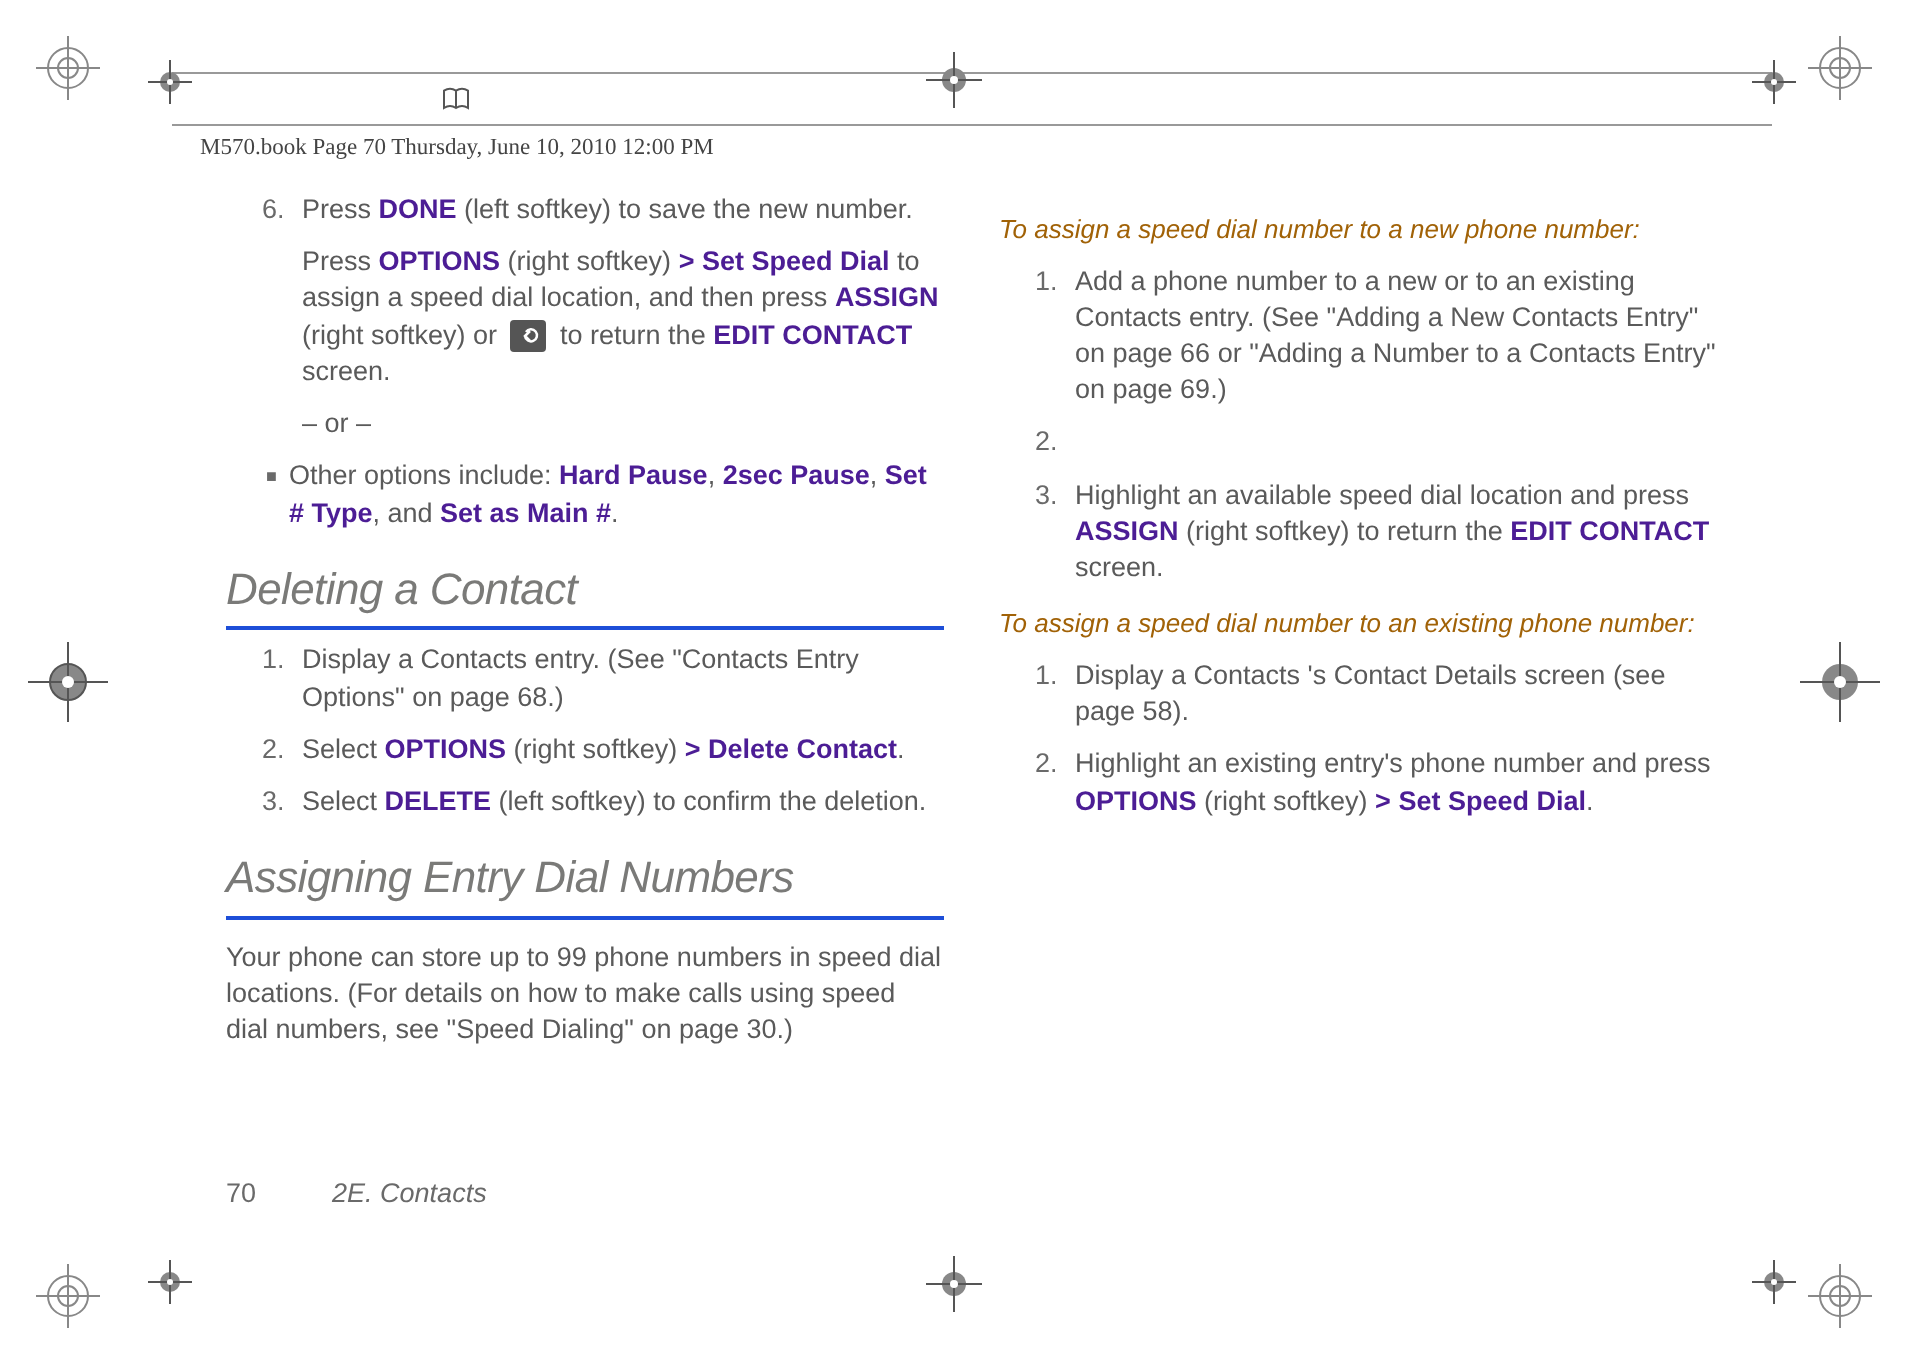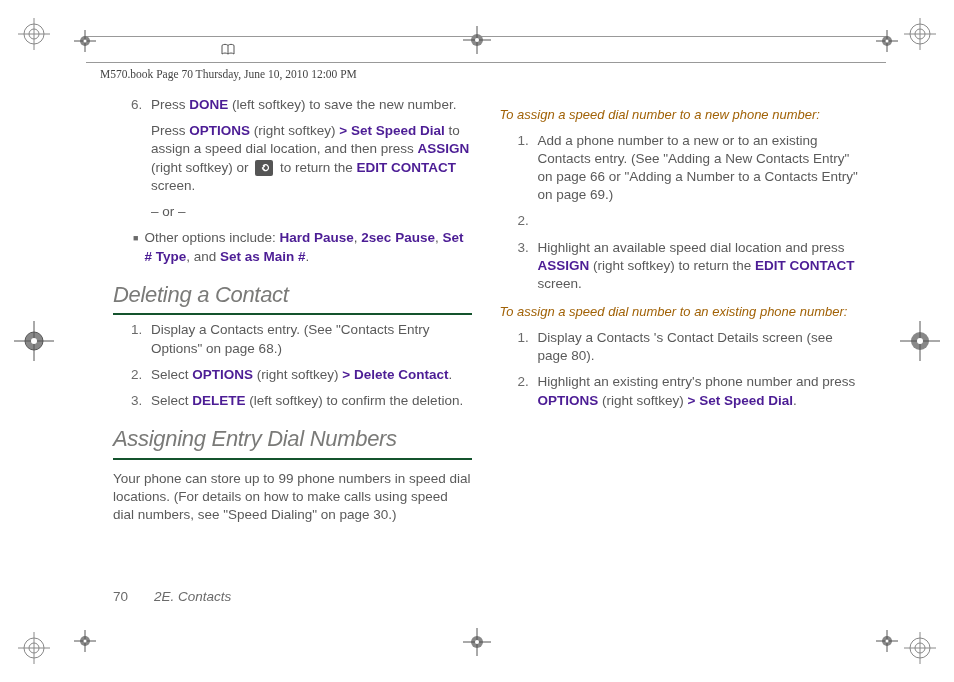--- a/index.html
+++ b/index.html
@@ -43,41 +43,41 @@
 .bullet-row .sq { font-size: 9px; line-height: 18px; padding-right: 6px; color: #6a6a6a; }
 .bullet-row .body { flex: 1; }
 
 h2.sect {
   font-family: Arial, Helvetica, sans-serif;
   font-weight: 400; font-style: italic;
   font-size: 22px; color: #7a7a78;
   letter-spacing: -0.3px;
   margin: 14px 0 6px;
   padding-bottom: 4px;
-  border-bottom: 2px solid #14532d;
+  border-bottom: 2px solid #1d4ed8;
 }
 p.lead, p.para { margin: 10px 0; color: #5a5a5a; }
 p.intro-italic { font-style: italic; color: #a16207; margin: 10px 0 8px; font-size: 13px; }
 
 strong { font-weight: bold; color: #4c1d95; }
 .gt { font-weight: bold; }
 
 
 .icon-box {
   display: inline-flex; align-items: center; justify-content: center;
   width: 18px; height: 16px; background: #555; color: #fff;
   border-radius: 2px; vertical-align: -2px; margin: 0 3px;
 }
 .icon-box svg { width: 12px; height: 12px; }
 
 .footer {
   position: absolute; left: 113px; bottom: 78px;
   font-size: 13.5px; color: #6a6a6a; font-style: italic;
 }
-.footer .pn { font-style: normal; margin-right: 26px; }
+.footer .pn { font-style: normal; margin-right: 38px; }
 </style>
 </head>
 <body>
 
 <div class="header-rule-top"></div>
 <div class="page-header">
   <span class="hicon">
     <svg viewBox="0 0 24 24">
         <path fill="none" stroke="#555" stroke-width="1.5" d="M3 5 c3 -2 6 -2 9 0 c3 -2 6 -2 9 0 v13 c-3 -2 -6 -2 -9 0 c-3 -2 -6 -2 -9 0 z M12 5 v13"></path>
       </svg>
@@ -244,21 +244,21 @@
     <div class="list-item">
       <div class="num">3.</div>
       <div class="body">
         <span>Highlight an available speed dial location and press </span><strong>ASSIGN</strong><span> (right softkey) to return the </span><strong>EDIT CONTACT</strong><span> screen.</span>
       </div>
     </div>
 
     <p class="intro-italic">To assign a speed dial number to an existing phone number:</p>
     <div class="list-item">
       <div class="num">1.</div>
-      <div class="body">Display a Contacts 's Contact Details screen (see page 80).</div>
+      <div class="body">Display a Contacts 's Contact Details screen (see page 58).</div>
     </div>
     <div class="list-item">
       <div class="num">2.</div>
       <div class="body">
         <span>Highlight an existing entry's phone number and press </span><strong>OPTIONS</strong><span> (right softkey) </span><strong class="gt">&gt;</strong><strong> Set Speed Dial</strong><span>.</span>
       </div>
     </div>
   </div>
 </div>
 

